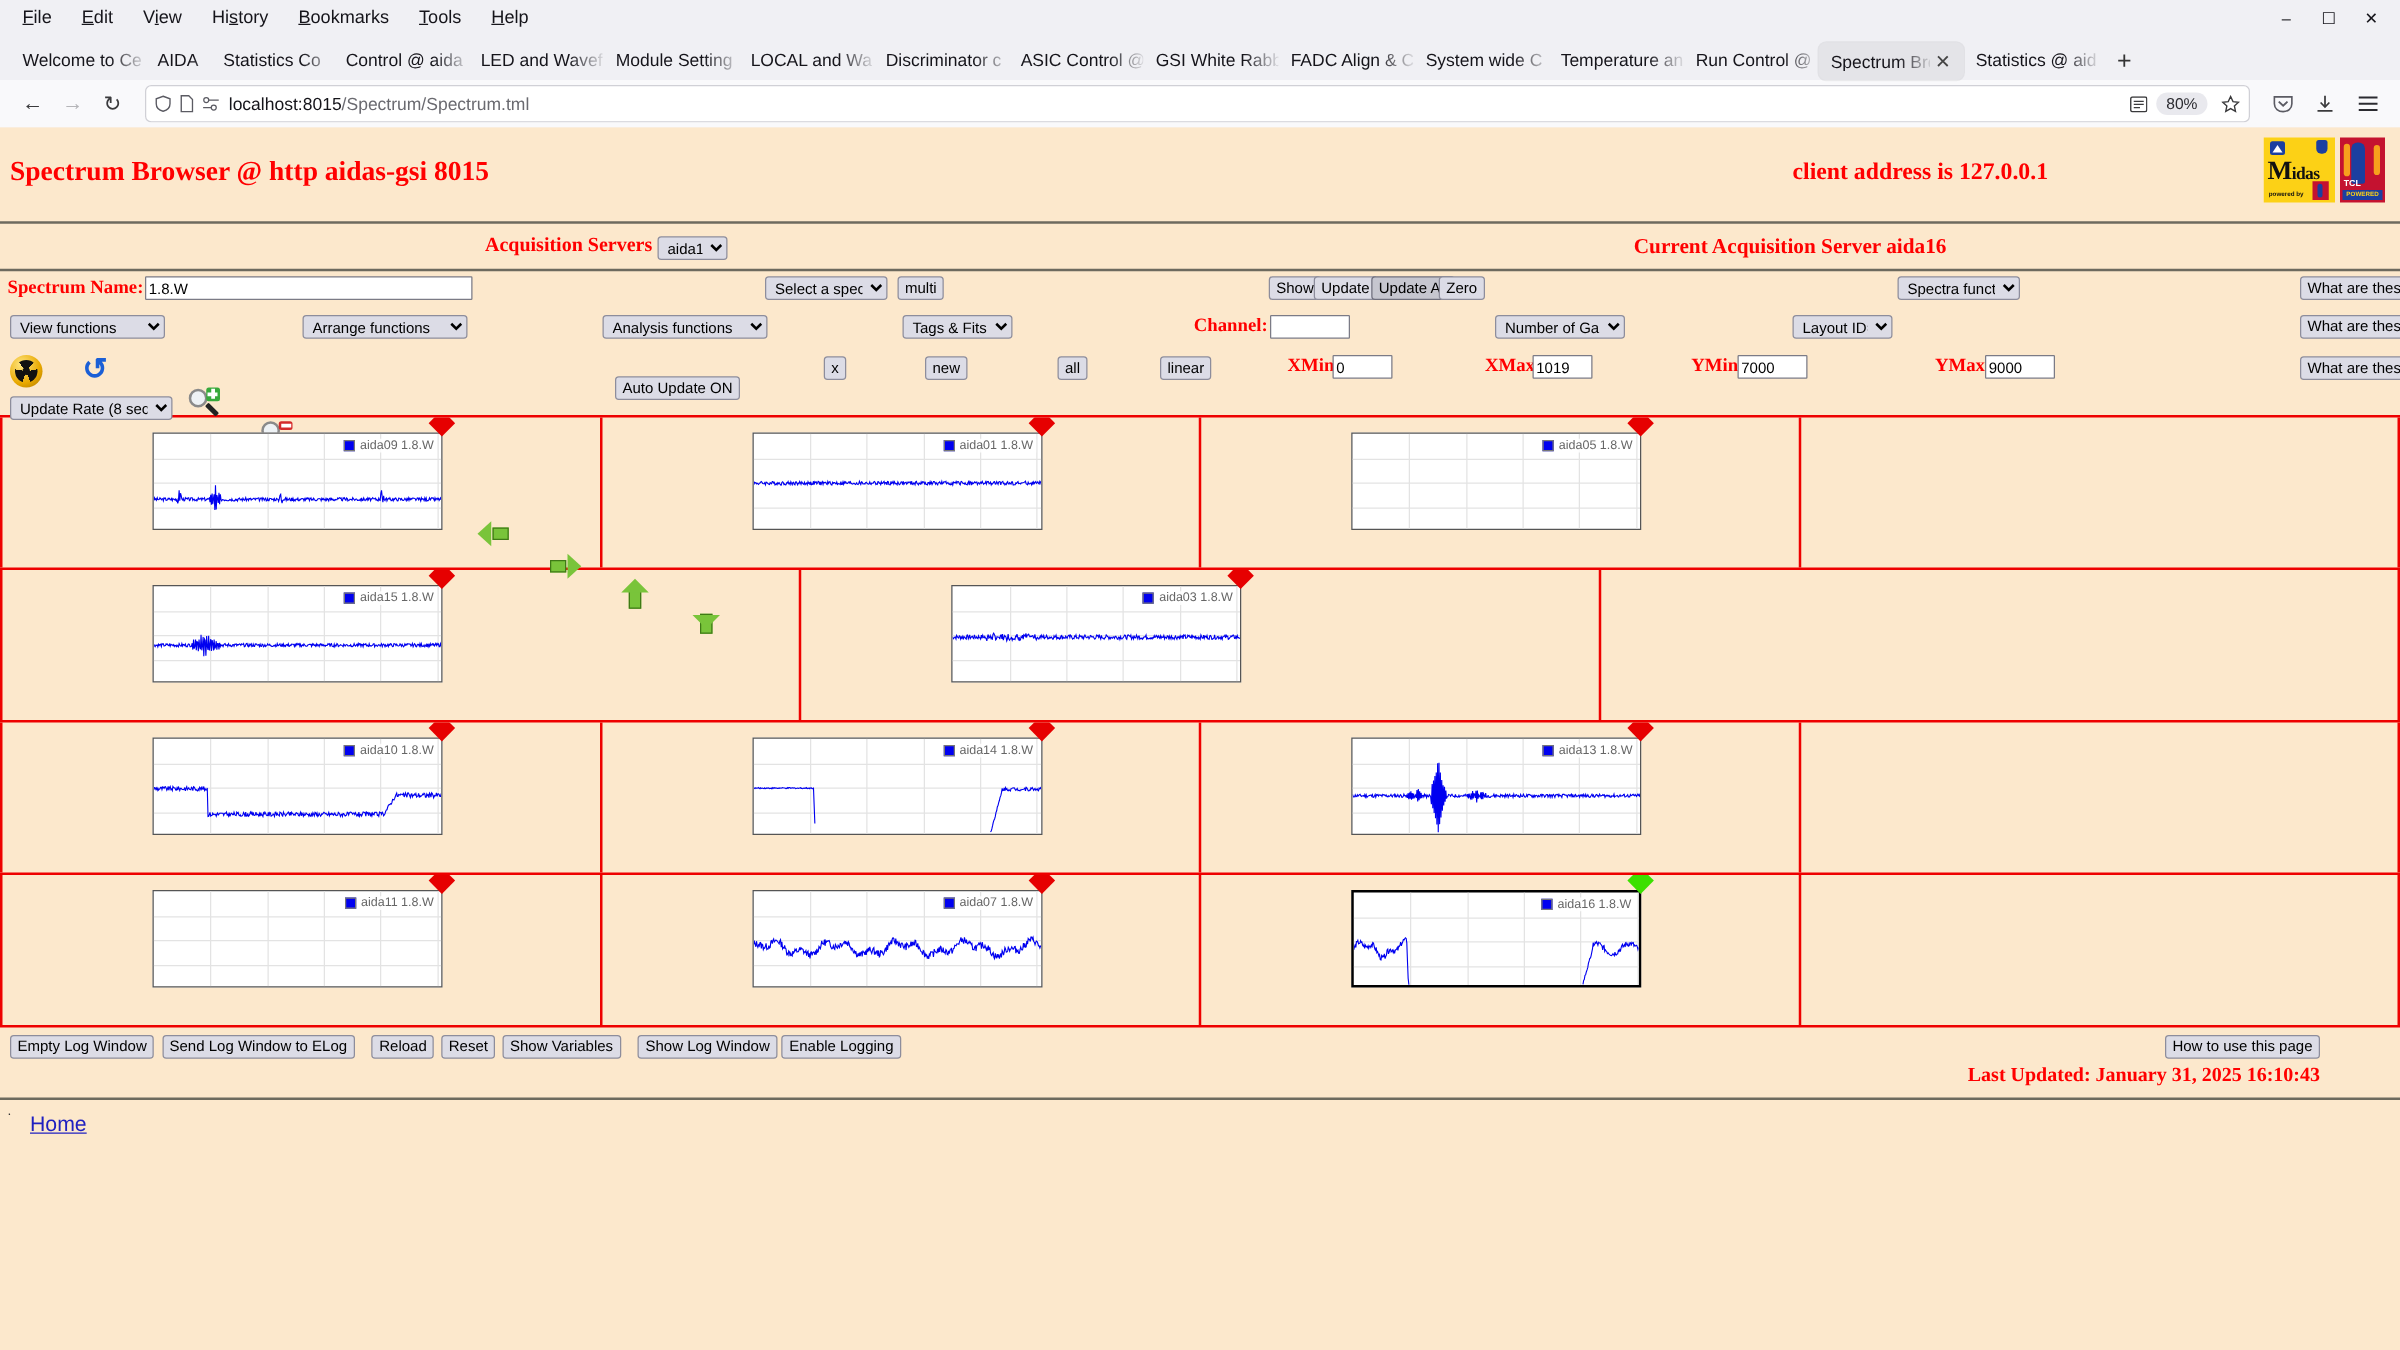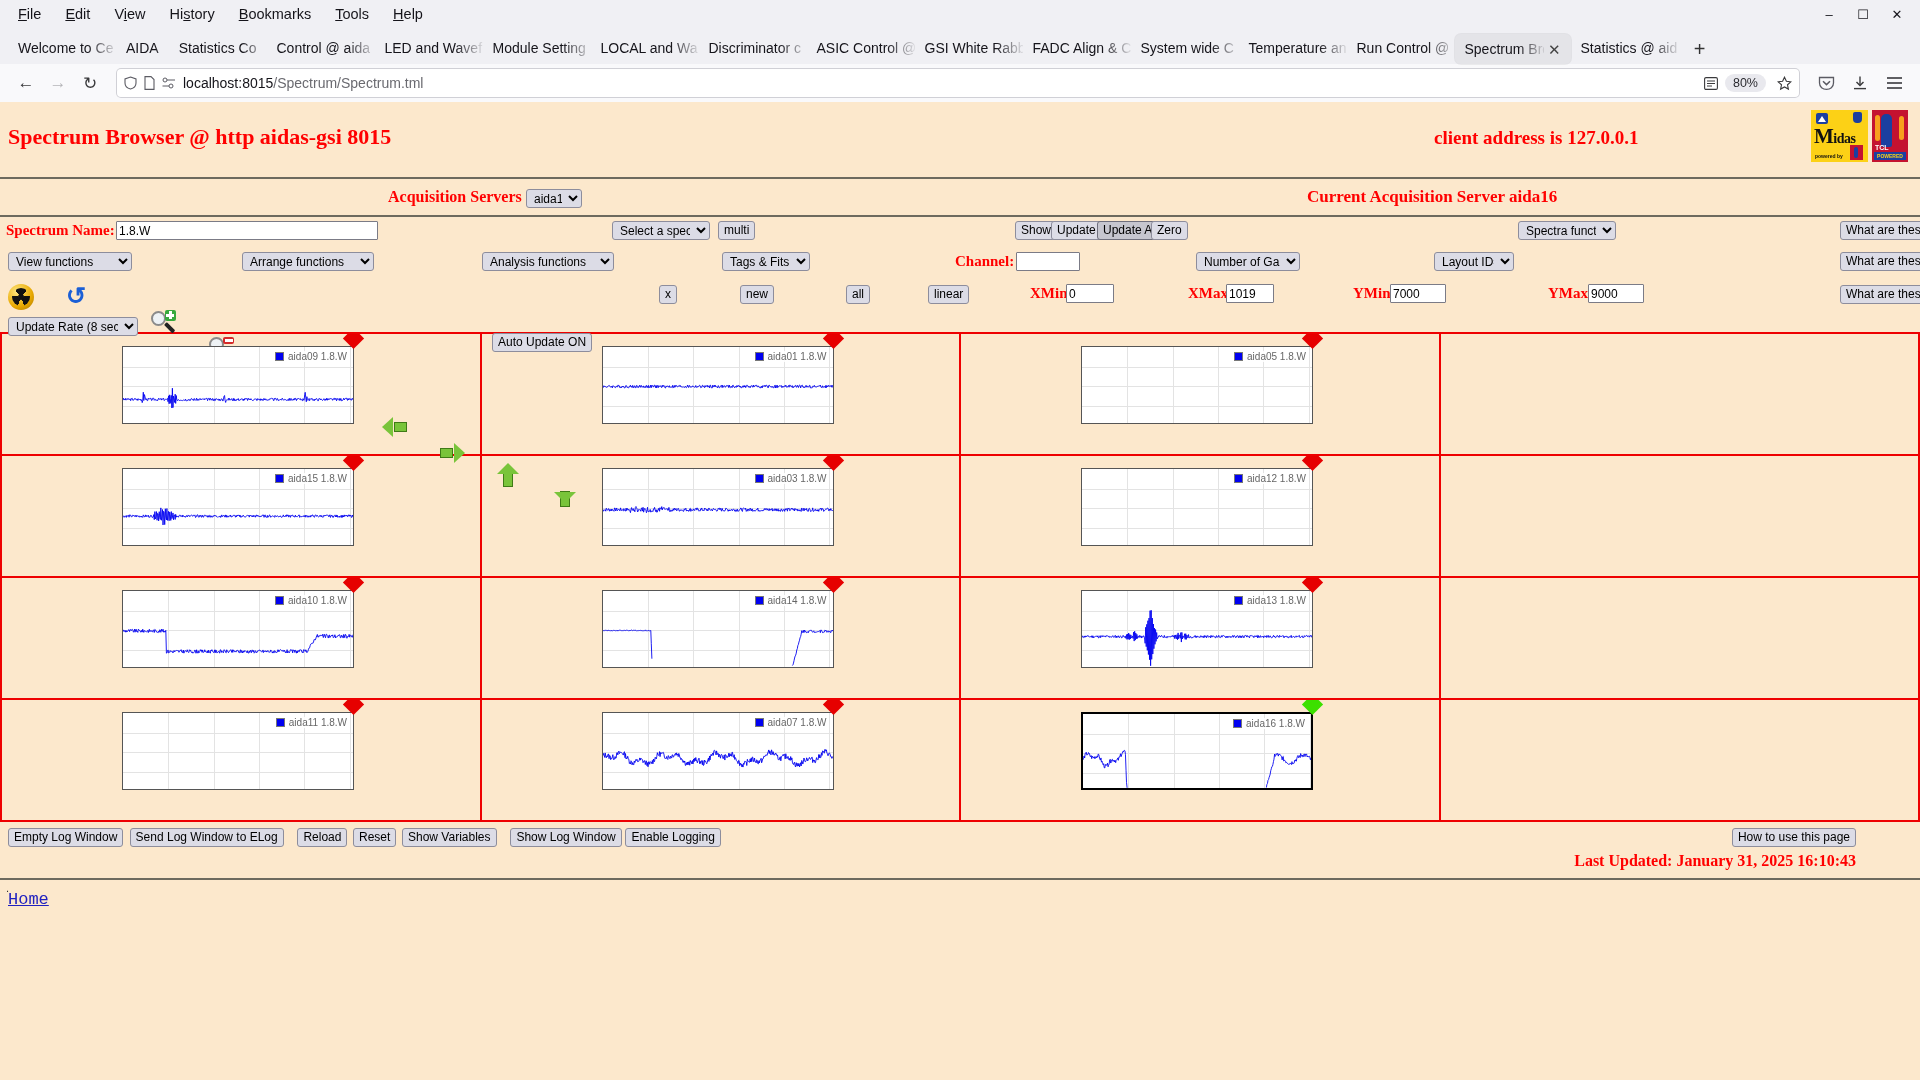--- a/index.html
+++ b/index.html
@@ -183,22 +183,22 @@
   svg.trace { position:absolute; inset:0; width:100%; height:100%; }
 
   
   #bottom { position:relative; }
   .bottombar { position:relative; height:30px; padding-top:6px; }
   .bottombar .btn { position:absolute; }
   .lastupd { text-align:right; padding-right:64px; font-family:"Liberation Serif", serif;
      font-weight:bold; font-size:16px; color:#f00; }
   .dotline { height:10px; }
   .dotline:after{content:".";font-size:11px;color:#333;padding-left:6px;}
-  .homelink { padding-left:8px; font-family:Liberation Mono, monospace; font-size:17px;
-     color:#2020c0; text-decoration:underline; }
+  .homelink { padding-left:8px; font-family:Liberation Sans, sans-serif; font-size:17px;
+     color:#2020c0; text-decoration:underline;margin-left:16px; }
 </style>
 </head>
 <body>
 
 <div id="browser-chrome">
 
   <div class="menubar">
     <div class="mi"><u>F</u><span>ile</span></div>
     <div class="mi"><u>E</u>dit</div>
     <div class="mi">V<u>i</u>ew</div>
@@ -450,21 +450,21 @@
     <input class="tx" style="position: absolute; left: 1226px; top: 67px; width: 48px;" value="1019">
     <div class="redlabel" style="position:absolute; left:1353px; top:68px;">YMin</div>
     <input class="tx" style="position: absolute; left: 1390px; top: 67px; width: 56px;" value="7000">
     <div class="redlabel" style="position:absolute; left:1548px; top:68px;">YMax</div>
     <input class="tx" style="position: absolute; left: 1588px; top: 67px; width: 56px;" value="9000">
     <div class="btn" style="position:absolute; left:1840px; top:68px;">What are these?</div>
 
     <select class="w" style="position:absolute; left:8px; top:100px; width:130px;">
       <option>Update Rate (8 secs)</option>
     </select>
-    <div class="btn" style="position:absolute; left:492px; top:116px;">Auto Update ON</div>
+    <div class="btn" style="position:absolute; left:492px; top:84px;">Auto Update ON</div>
   </div>
 
   <div id="gallery">
       <div class="grow">
         <div class="gcell">
           <div class="plotbox">
             <div class="frame">
               <div class="gridline" style="top: 58.5px;"></div>
               <div class="gridline" style="top: 39px;"></div>
               <div class="gridline" style="top: 19.5px;"></div>
@@ -561,40 +561,20 @@
               <div class="vgridline" style="left: 90.6771px;"></div>
               <div class="vgridline" style="left: 136.016px;"></div>
               <div class="vgridline" style="left: 181.354px;"></div>
               <div class="vgridline" style="left: 226.693px;"></div>
               <svg class="trace" viewBox="0 0 231 78" preserveAspectRatio="none">
                 <path d="M0.0 41.5 L0.6 43.2 L1.1 42.7 L1.7 41.9 L2.2 41.7 L2.8 43.3 L3.3 40.3 L3.9 41.4 L4.4 42.1 L5.0 42.5 L5.5 40.7 L6.1 41.1 L6.6 43.3 L7.2 41.7 L7.7 42.7 L8.3 41.1 L8.8 43.0 L9.4 41.5 L9.9 41.8 L10.5 42.9 L11.0 43.4 L11.6 40.1 L12.1 40.0 L12.7 43.1 L13.2 41.9 L13.8 40.0 L14.3 42.9 L14.9 42.0 L15.4 41.5 L16.0 41.1 L16.5 42.5 L17.1 43.0 L17.6 39.9 L18.2 41.9 L18.7 42.7 L19.3 41.6 L19.8 42.4 L20.4 43.0 L20.9 40.7 L21.5 42.3 L22.1 42.3 L22.6 43.3 L23.2 40.2 L23.7 42.7 L24.3 40.3 L24.8 41.8 L25.4 42.3 L25.9 41.2 L26.5 42.4 L27.0 42.9 L27.6 44.8 L28.1 41.4 L28.7 39.6 L29.2 42.6 L29.8 42.0 L30.3 40.6 L30.9 42.8 L31.4 41.9 L32.0 43.9 L32.5 39.5 L33.1 38.5 L33.6 39.5 L34.2 41.0 L34.7 44.1 L35.3 43.3 L35.8 41.5 L36.4 41.7 L36.9 41.8 L37.5 41.9 L38.0 43.4 L38.6 40.1 L39.1 40.0 L39.7 43.2 L40.2 39.3 L40.8 44.3 L41.3 42.3 L41.9 40.4 L42.5 41.3 L43.0 41.7 L43.6 44.9 L44.1 43.4 L44.7 39.3 L45.2 43.1 L45.8 44.2 L46.3 43.3 L46.9 43.2 L47.4 41.5 L48.0 44.3 L48.5 43.1 L49.1 43.6 L49.6 43.3 L50.2 43.8 L50.7 41.0 L51.3 41.4 L51.8 39.4 L52.4 42.0 L52.9 43.7 L53.5 41.8 L54.0 44.4 L54.6 44.1 L55.1 41.6 L55.7 42.0 L56.2 40.1 L56.8 43.4 L57.3 39.7 L57.9 40.3 L58.4 41.2 L59.0 38.6 L59.5 42.1 L60.1 40.0 L60.6 40.0 L61.2 39.4 L61.7 40.7 L62.3 41.6 L62.8 41.0 L63.4 41.3 L64.0 40.7 L64.5 40.6 L65.1 42.5 L65.6 42.3 L66.2 39.4 L66.7 42.4 L67.3 44.0 L67.8 42.3 L68.4 41.9 L68.9 43.3 L69.5 43.3 L70.0 42.1 L70.6 40.8 L71.1 42.5 L71.7 40.2 L72.2 41.4 L72.8 42.1 L73.3 40.5 L73.9 42.9 L74.4 42.3 L75.0 42.0 L75.5 40.3 L76.1 41.5 L76.6 43.3 L77.2 43.0 L77.7 41.8 L78.3 42.7 L78.8 42.1 L79.4 41.7 L79.9 42.4 L80.5 43.5 L81.0 43.4 L81.6 40.8 L82.1 41.9 L82.7 41.5 L83.2 40.2 L83.8 43.2 L84.4 42.1 L84.9 42.8 L85.5 42.1 L86.0 43.5 L86.6 43.1 L87.1 40.9 L87.7 40.4 L88.2 43.5 L88.8 41.6 L89.3 42.5 L89.9 42.3 L90.4 42.7 L91.0 40.9 L91.5 41.8 L92.1 42.7 L92.6 41.3 L93.2 40.3 L93.7 40.1 L94.3 42.2 L94.8 40.1 L95.4 40.6 L95.9 42.1 L96.5 43.3 L97.0 42.8 L97.6 43.1 L98.1 40.9 L98.7 41.4 L99.2 40.0 L99.8 42.6 L100.3 42.3 L100.9 42.4 L101.4 43.0 L102.0 40.2 L102.5 41.3 L103.1 40.7 L103.6 41.0 L104.2 42.6 L104.7 41.4 L105.3 43.1 L105.9 41.0 L106.4 40.0 L107.0 41.3 L107.5 42.3 L108.1 42.3 L108.6 41.5 L109.2 41.5 L109.7 43.1 L110.3 42.1 L110.8 40.5 L111.4 40.8 L111.9 41.6 L112.5 41.6 L113.0 41.3 L113.6 42.2 L114.1 43.3 L114.7 43.1 L115.2 42.2 L115.8 40.2 L116.3 40.8 L116.9 40.2 L117.4 41.9 L118.0 40.4 L118.5 41.9 L119.1 43.3 L119.6 40.3 L120.2 42.3 L120.7 42.7 L121.3 42.7 L121.8 43.4 L122.4 42.3 L122.9 42.3 L123.5 40.0 L124.0 40.6 L124.6 41.3 L125.1 41.6 L125.7 43.4 L126.3 41.9 L126.8 43.0 L127.4 41.8 L127.9 42.4 L128.5 42.7 L129.0 41.6 L129.6 41.5 L130.1 42.8 L130.7 41.4 L131.2 41.1 L131.8 41.8 L132.3 43.2 L132.9 43.6 L133.4 41.8 L134.0 41.9 L134.5 43.6 L135.1 41.3 L135.6 43.2 L136.2 43.3 L136.7 42.5 L137.3 42.0 L137.8 41.1 L138.4 40.0 L138.9 40.3 L139.5 43.0 L140.0 43.6 L140.6 40.5 L141.1 39.9 L141.7 40.4 L142.2 40.8 L142.8 41.5 L143.3 40.2 L143.9 43.5 L144.4 42.4 L145.0 41.3 L145.5 43.3 L146.1 41.2 L146.6 42.2 L147.2 42.5 L147.8 40.1 L148.3 41.4 L148.9 43.1 L149.4 41.1 L150.0 41.0 L150.5 43.5 L151.1 42.7 L151.6 43.1 L152.2 42.4 L152.7 43.4 L153.3 42.6 L153.8 41.7 L154.4 41.6 L154.9 41.6 L155.5 40.1 L156.0 43.3 L156.6 42.3 L157.1 43.3 L157.7 43.0 L158.2 43.0 L158.8 42.4 L159.3 43.2 L159.9 42.4 L160.4 43.2 L161.0 42.1 L161.5 42.4 L162.1 40.6 L162.6 41.9 L163.2 41.7 L163.7 40.3 L164.3 41.1 L164.8 42.3 L165.4 40.8 L165.9 41.9 L166.5 42.7 L167.0 40.7 L167.6 42.6 L168.2 41.3 L168.7 42.0 L169.3 41.9 L169.8 40.4 L170.4 43.2 L170.9 41.7 L171.5 42.0 L172.0 42.7 L172.6 40.7 L173.1 41.0 L173.7 42.8 L174.2 40.9 L174.8 43.2 L175.3 41.9 L175.9 40.8 L176.4 43.3 L177.0 42.1 L177.5 42.5 L178.1 43.6 L178.6 41.9 L179.2 40.9 L179.7 42.4 L180.3 43.5 L180.8 41.7 L181.4 41.9 L181.9 41.5 L182.5 43.5 L183.0 40.7 L183.6 42.0 L184.1 41.0 L184.7 40.7 L185.2 43.3 L185.8 40.0 L186.3 40.6 L186.9 40.1 L187.4 42.7 L188.0 42.5 L188.5 42.2 L189.1 40.2 L189.7 41.0 L190.2 40.4 L190.8 42.0 L191.3 42.2 L191.9 40.7 L192.4 43.0 L193.0 40.6 L193.5 41.5 L194.1 41.4 L194.6 42.3 L195.2 41.2 L195.7 43.2 L196.3 41.9 L196.8 42.2 L197.4 43.2 L197.9 41.7 L198.5 42.7 L199.0 43.6 L199.6 40.0 L200.1 41.3 L200.7 42.7 L201.2 42.7 L201.8 40.1 L202.3 42.7 L202.9 40.9 L203.4 41.2 L204.0 42.1 L204.5 40.5 L205.1 43.2 L205.6 43.1 L206.2 43.5 L206.7 40.8 L207.3 40.4 L207.8 41.2 L208.4 43.6 L208.9 43.5 L209.5 42.9 L210.1 42.5 L210.6 39.9 L211.2 43.5 L211.7 43.5 L212.3 42.7 L212.8 41.5 L213.4 41.3 L213.9 43.1 L214.5 42.6 L215.0 41.8 L215.6 43.2 L216.1 41.7 L216.7 43.5 L217.2 41.5 L217.8 41.0 L218.3 41.0 L218.9 40.1 L219.4 42.5 L220.0 40.3 L220.5 41.1 L221.1 41.0 L221.6 43.5 L222.2 43.1 L222.7 42.4 L223.3 41.7 L223.8 40.8 L224.4 41.4 L224.9 40.7 L225.5 40.0 L226.0 40.3 L226.6 42.7 L227.1 42.9 L227.7 41.1 L228.2 42.5 L228.8 40.6 L229.3 42.3 L229.9 42.1 L230.4 42.7 L231.0 42.4" fill="none" stroke="#0000f0" stroke-width="0.9"></path>
               </svg>
               <div class="legend">
                 <span class="sw"></span>
                 <span>aida03 1.8.W</span>
-              </div>
-            </div>
-            <div class="diamond red"></div>
-          </div>
-        </div>
-        <div class="gcell">
-          <div class="plotbox">
-            <div class="frame">
-              <div class="gridline" style="top: 58.5px;"></div>
-              <div class="gridline" style="top: 39px;"></div>
-              <div class="gridline" style="top: 19.5px;"></div>
-              <div class="vgridline" style="left: 45.3386px;"></div>
-              <div class="vgridline" style="left: 90.6771px;"></div>
-              <div class="vgridline" style="left: 136.016px;"></div>
-              <div class="vgridline" style="left: 181.354px;"></div>
-              <div class="vgridline" style="left: 226.693px;"></div>
-              <svg class="trace" viewBox="0 0 231 78" preserveAspectRatio="none"></svg>
-              <div class="legend">
-                <span class="sw"></span>
-                <span>aida12 1.8.W</span>
               </div>
             </div>
             <div class="diamond red"></div>
           </div>
         </div>
         <div class="gcell"></div>
       </div>
       <div class="grow">
         <div class="gcell">
           <div class="plotbox">

